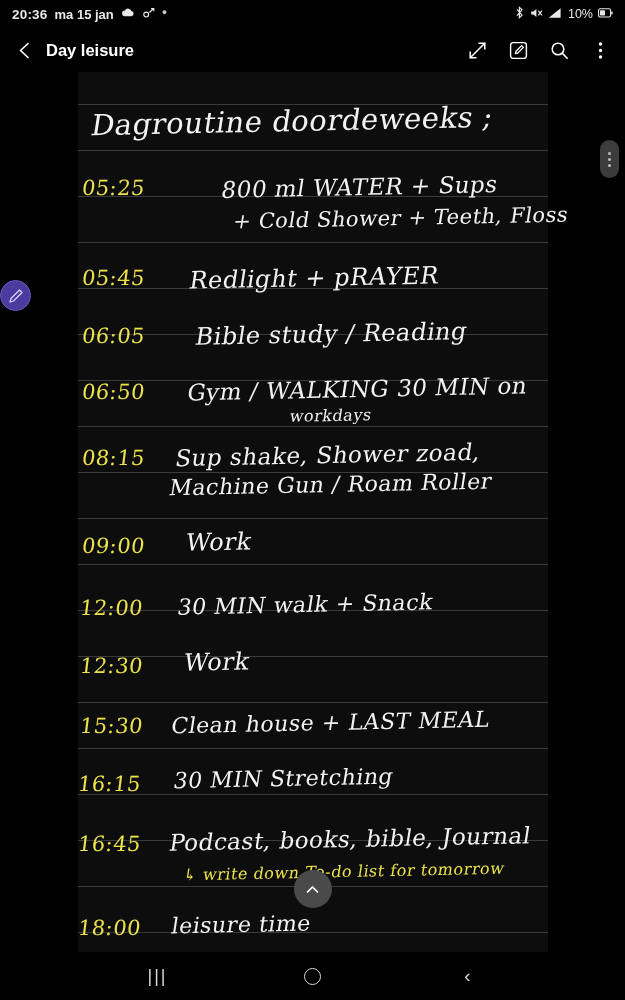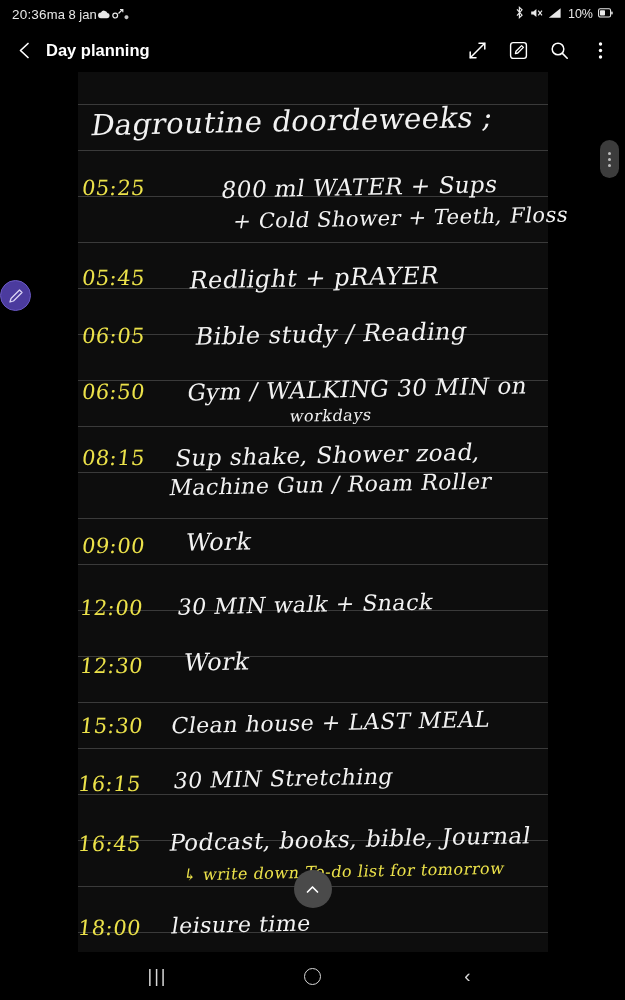--- a/index.html
+++ b/index.html
@@ -22,22 +22,24 @@
   .statusbar {
     height: 28px;
     display: flex;
     align-items: center;
     padding: 0 12px;
     font-size: 13px;
     color: #e8e8e8;
   }
   .status-left {
     display: flex;
-    align-items: flex-end;
+    align-items: flex-start;
+    gap: 7px;
     flex: 1;
+    font-weight: bold;
   }
   .status-left .time { font-size: 13.5px; letter-spacing: .2px; }
   .status-left .sdate { font-size: 13px; }
   .status-right {
     display: flex;
     align-items: center;
     gap: 5px;
     font-size: 12.5px;
   }
   .sicon { display: inline-block; line-height: 1; }
@@ -197,21 +199,21 @@
   .nb-back { font-size: 19px; }
 </style>
 </head>
 <body>
 
 <div class="screen">
 
   <div class="statusbar">
     <div class="status-left">
       <span class="time">20:36</span>
-      <span class="sdate">ma 8 jan</span>
+      <span class="sdate">ma 15 jan</span>
       <span class="sicon">
         <svg width="14" height="11" viewBox="0 0 14 11">
             <path d="M4 9.2h6.2a2.6 2.6 0 0 0 .2-5.17A3.6 3.6 0 0 0 3.9 3.4 2.9 2.9 0 0 0 4 9.2z" fill="#e8e8e8"></path>
           </svg>
       </span>
       <span class="sicon">
         <svg width="13" height="12" viewBox="0 0 13 12">
             <circle cx="4.2" cy="7.6" r="2.4" fill="none" stroke="#e8e8e8" stroke-width="1.2"></circle>
             <path d="M7.5 5.5 L11.5 1.5 M9 1.5h2.8v2.8" stroke="#e8e8e8" stroke-width="1.2" fill="none"></path>
           </svg>
@@ -245,21 +247,21 @@
       </span>
     </div>
   </div>
 
   <div class="appbar">
     <div class="back">
       <svg width="17" height="17" viewBox="0 0 17 17">
           <path d="M11 1.5 L3.5 8.5 L11 15.5" stroke="#ffffff" stroke-width="1.7" fill="none" stroke-linecap="round" stroke-linejoin="round"></path>
         </svg>
     </div>
-    <div class="title">Day planning</div>
+    <div class="title">Day leisure</div>
     <div class="actions">
       <div class="ic">
         <svg width="19" height="19" viewBox="0 0 19 19">
             <path d="M11 2.2h5.8V8" stroke="#fff" stroke-width="1.5" fill="none" stroke-linecap="round"></path>
             <path d="M8 16.8H2.2V11" stroke="#fff" stroke-width="1.5" fill="none" stroke-linecap="round"></path>
             <path d="M16.5 2.5 L2.5 16.5" stroke="#fff" stroke-width="1.5" stroke-linecap="round"></path>
           </svg>
       </div>
       <div class="ic">
         <svg width="19" height="19" viewBox="0 0 19 19">

